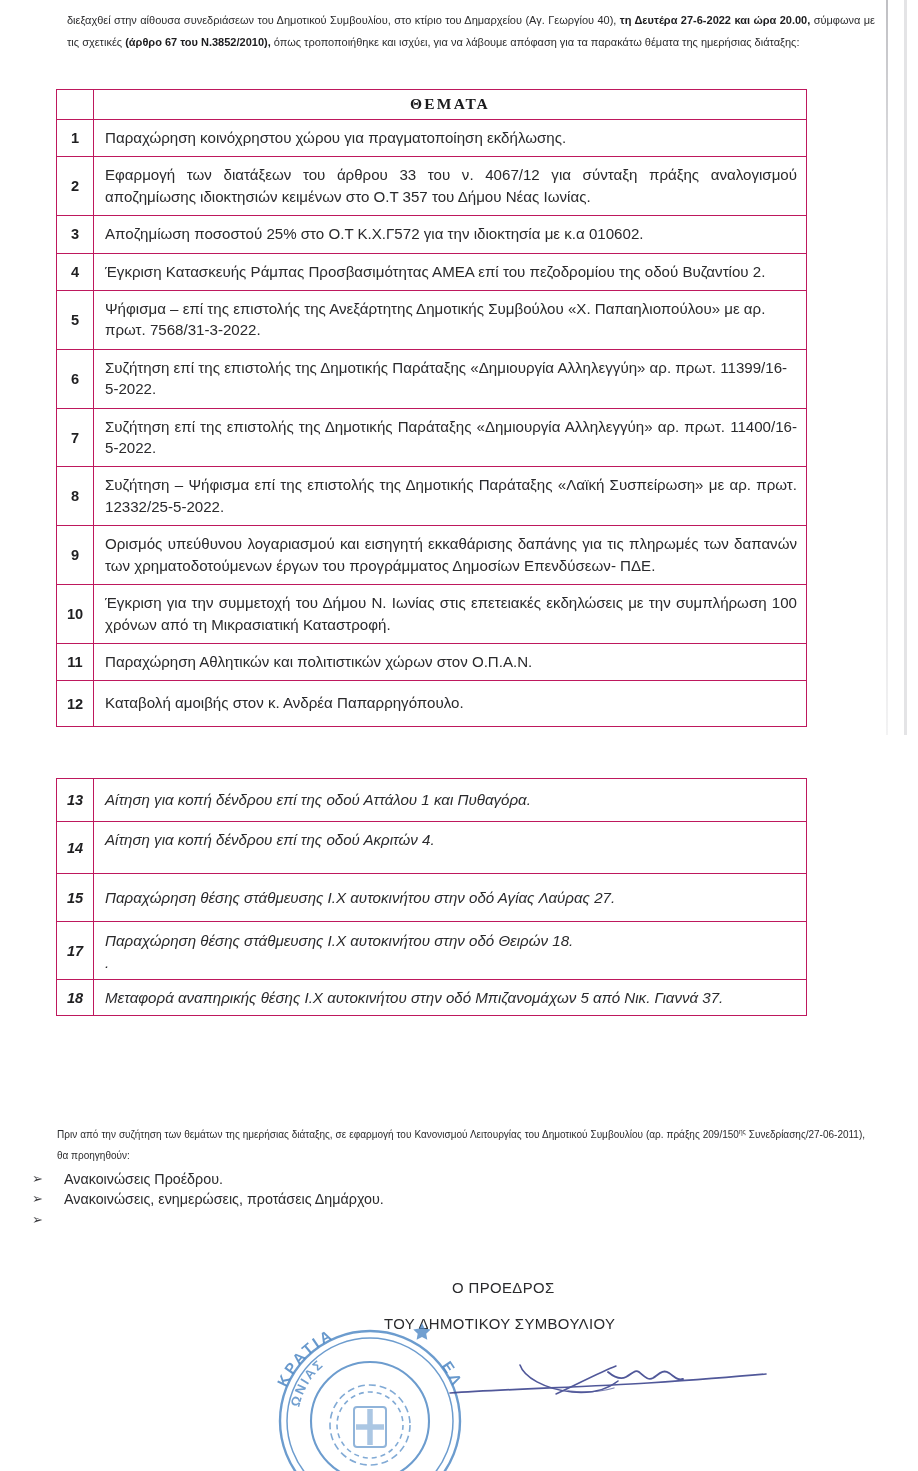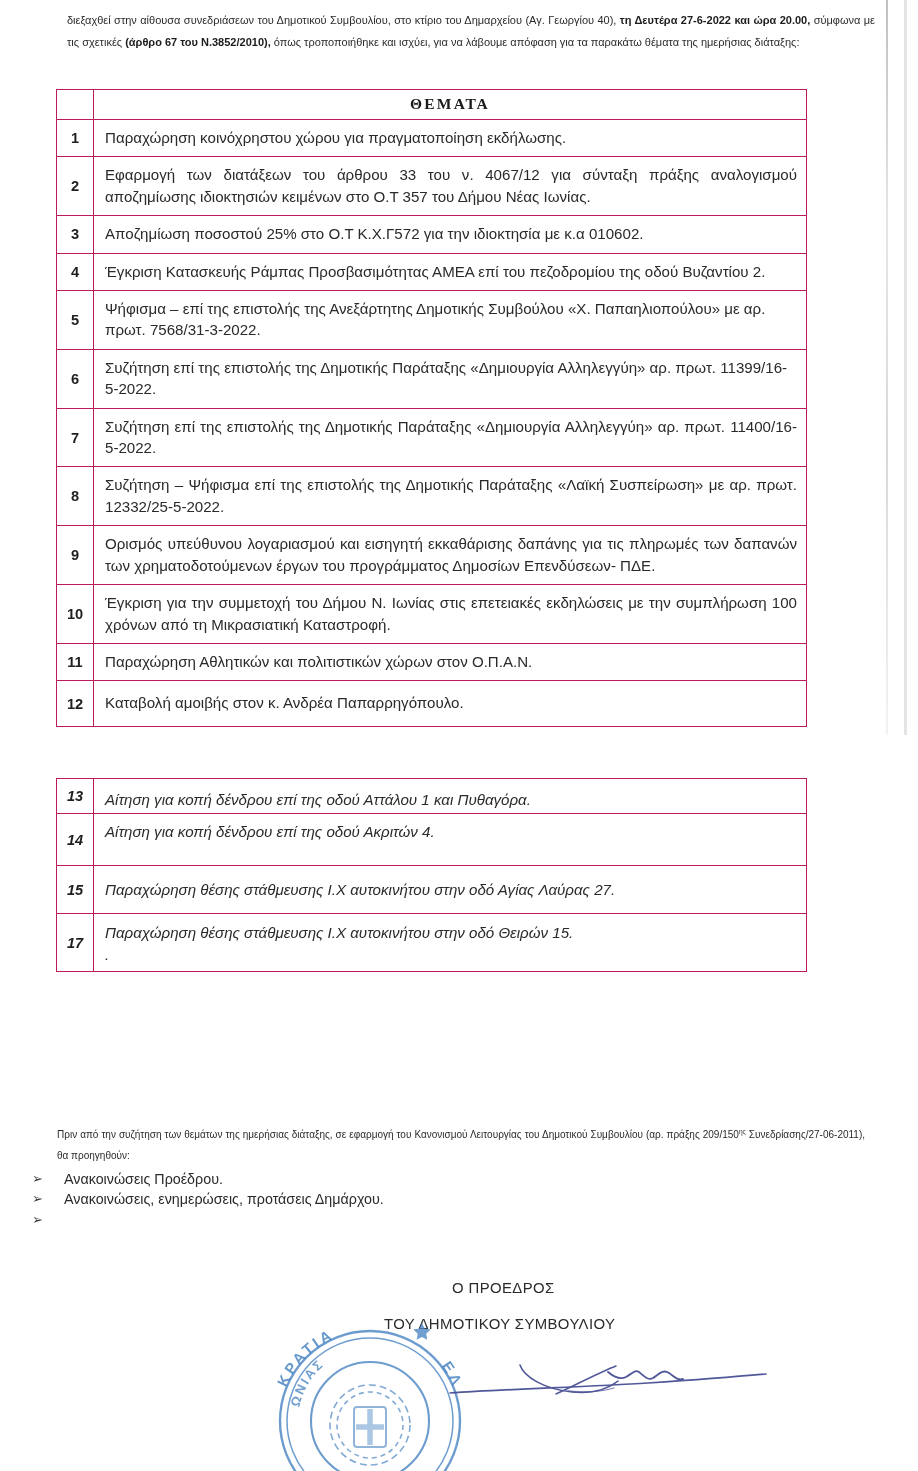--- a/index.html
+++ b/index.html
@@ -259,33 +259,37 @@
   </table>
 
   <table class="agenda-table t2">
     <colgroup>
         <col class="col-num">
         <col class="col-text">
       </colgroup>
     <tbody>
       <tr>
           <td class="num">13</td>
-          <td class="txt nojust" style="padding-top:10px;padding-bottom:3px;">Αίτηση για κοπή δένδρου επί της οδού Αττάλου 1 και Πυθαγόρα.</td>
+          <td class="txt nojust" style="padding-top:10px;padding-bottom:11px;">Αίτηση για κοπή δένδρου επί της οδού Αττάλου 1 και Πυθαγόρα.</td>
         </tr>
       <tr>
           <td class="num">14</td>
           <td class="txt nojust" style="padding-top:7px;padding-bottom:22px;"><span>Αίτηση για κοπή δένδρου επί της οδού Ακριτών 4.</span></td>
         </tr>
       <tr>
           <td class="num">15</td>
           <td class="txt nojust" style="padding-top:13px;padding-bottom:13px;">Παραχώρηση θέσης στάθμευσης Ι.Χ αυτοκινήτου στην οδό Αγίας Λαύρας 27.</td>
         </tr>
       <tr>
           <td class="num">17</td>
-          <td class="txt nojust" style="padding-top:8px;padding-bottom:6px;"><span>Παραχώρηση θέσης στάθμευσης Ι.Χ αυτοκινήτου στην οδό Θειρών 15.</span><br><span>.</span></td>
+          <td class="txt nojust" style="padding-top:8px;padding-bottom:6px;"><span>Παραχώρηση θέσης στάθμευσης Ι.Χ αυτοκινήτου στην οδό Θειρών 18.</span><br><span>.</span></td>
+        </tr>
+      <tr>
+          <td class="num">18</td>
+          <td class="txt nojust" style="padding-top:7px;padding-bottom:7px;">Μεταφορά αναπηρικής θέσης Ι.Χ αυτοκινήτου στην οδό Μπιζανομάχων 5 από Νικ. Γιαννά 37.</td>
         </tr>
     </tbody>
   </table>
 
   <p class="closing"><span>Πριν από την συζήτηση των θεμάτων της ημερήσιας διάταξης, σε εφαρμογή του Κανονισμού Λειτουργίας του Δημοτικού Συμβουλίου (αρ. πράξης 209/150</span><sup>ης</sup><span> Συνεδρίασης/27-06-2011), θα προηγηθούν:</span></p>
 
   <div class="bullets">
     <div class="bullet-row">
       <span class="bullet-glyph">➢</span>
       <span class="bullet-text">Ανακοινώσεις Προέδρου.</span>

